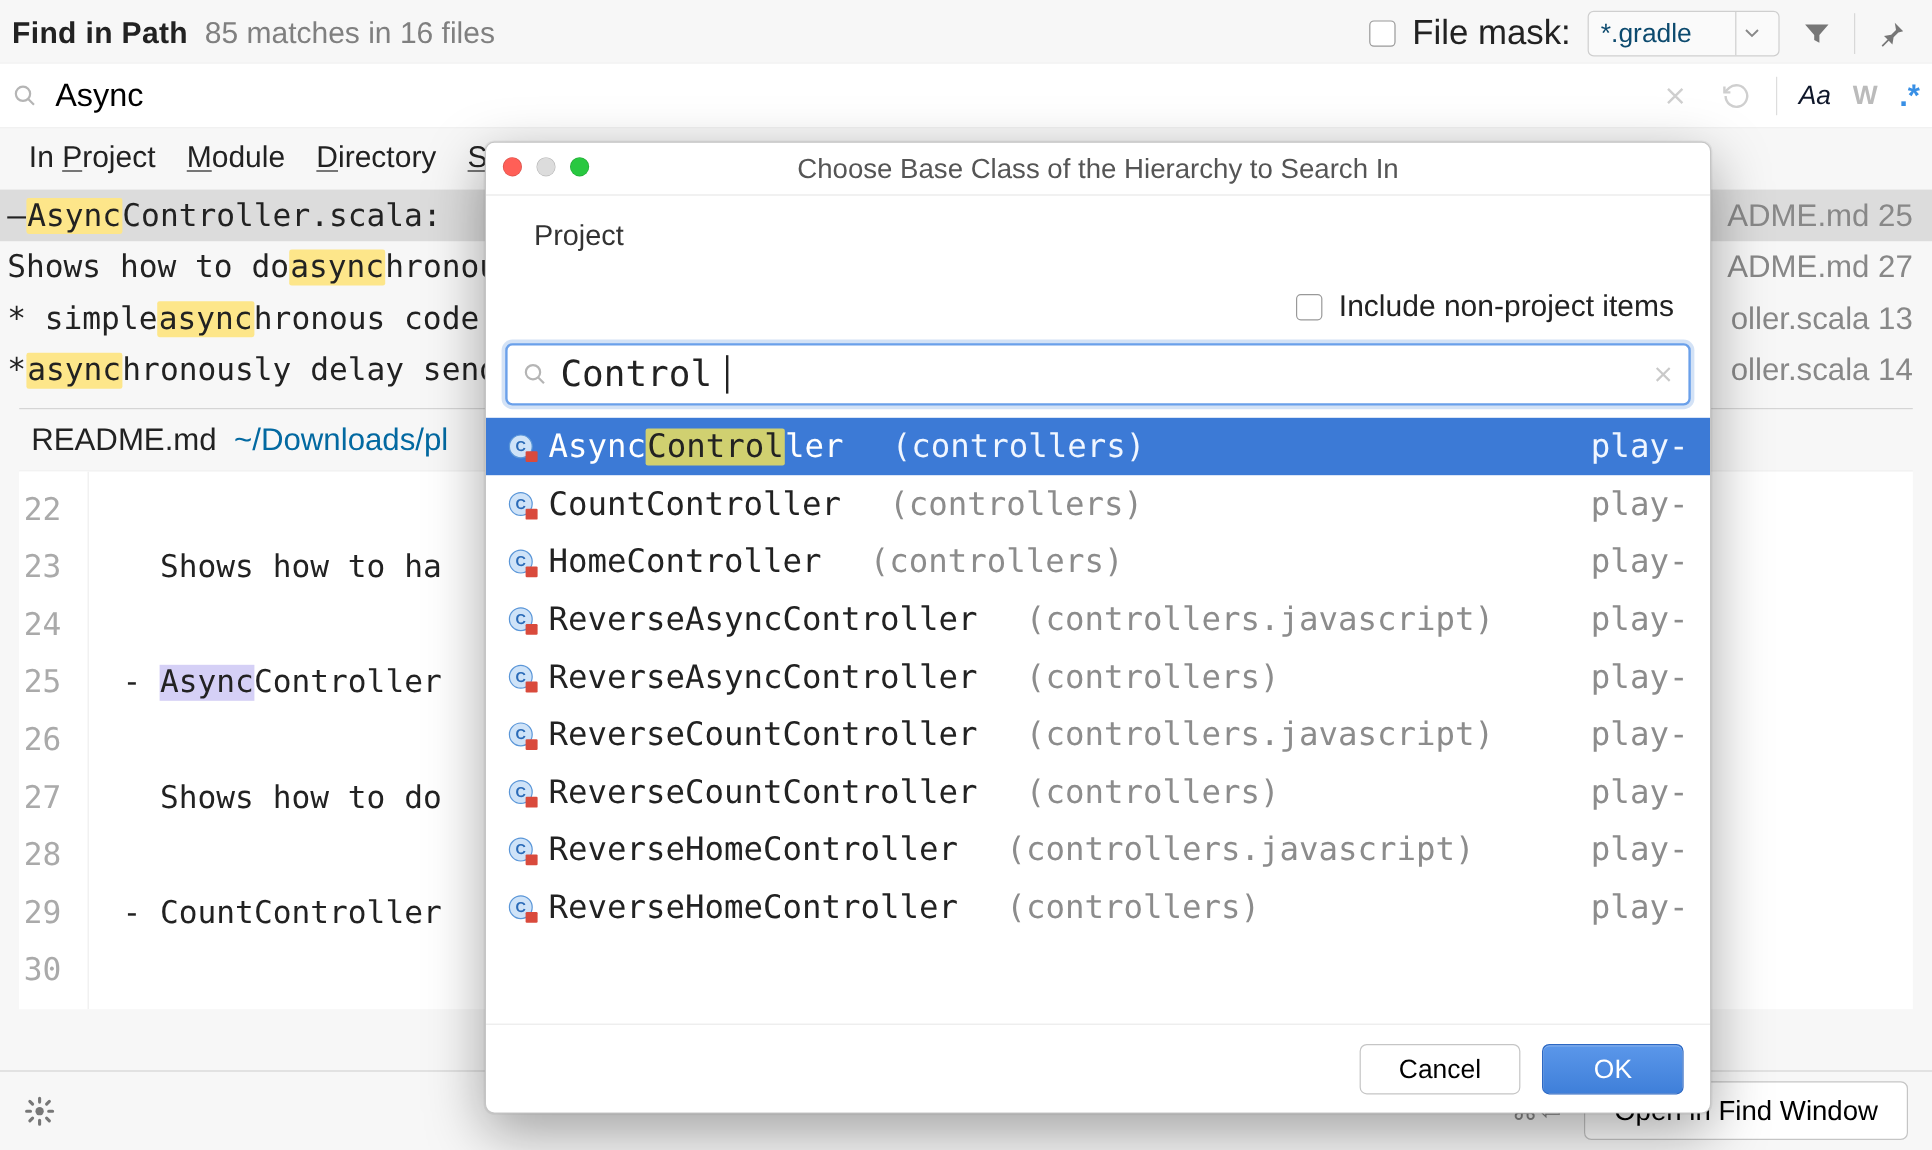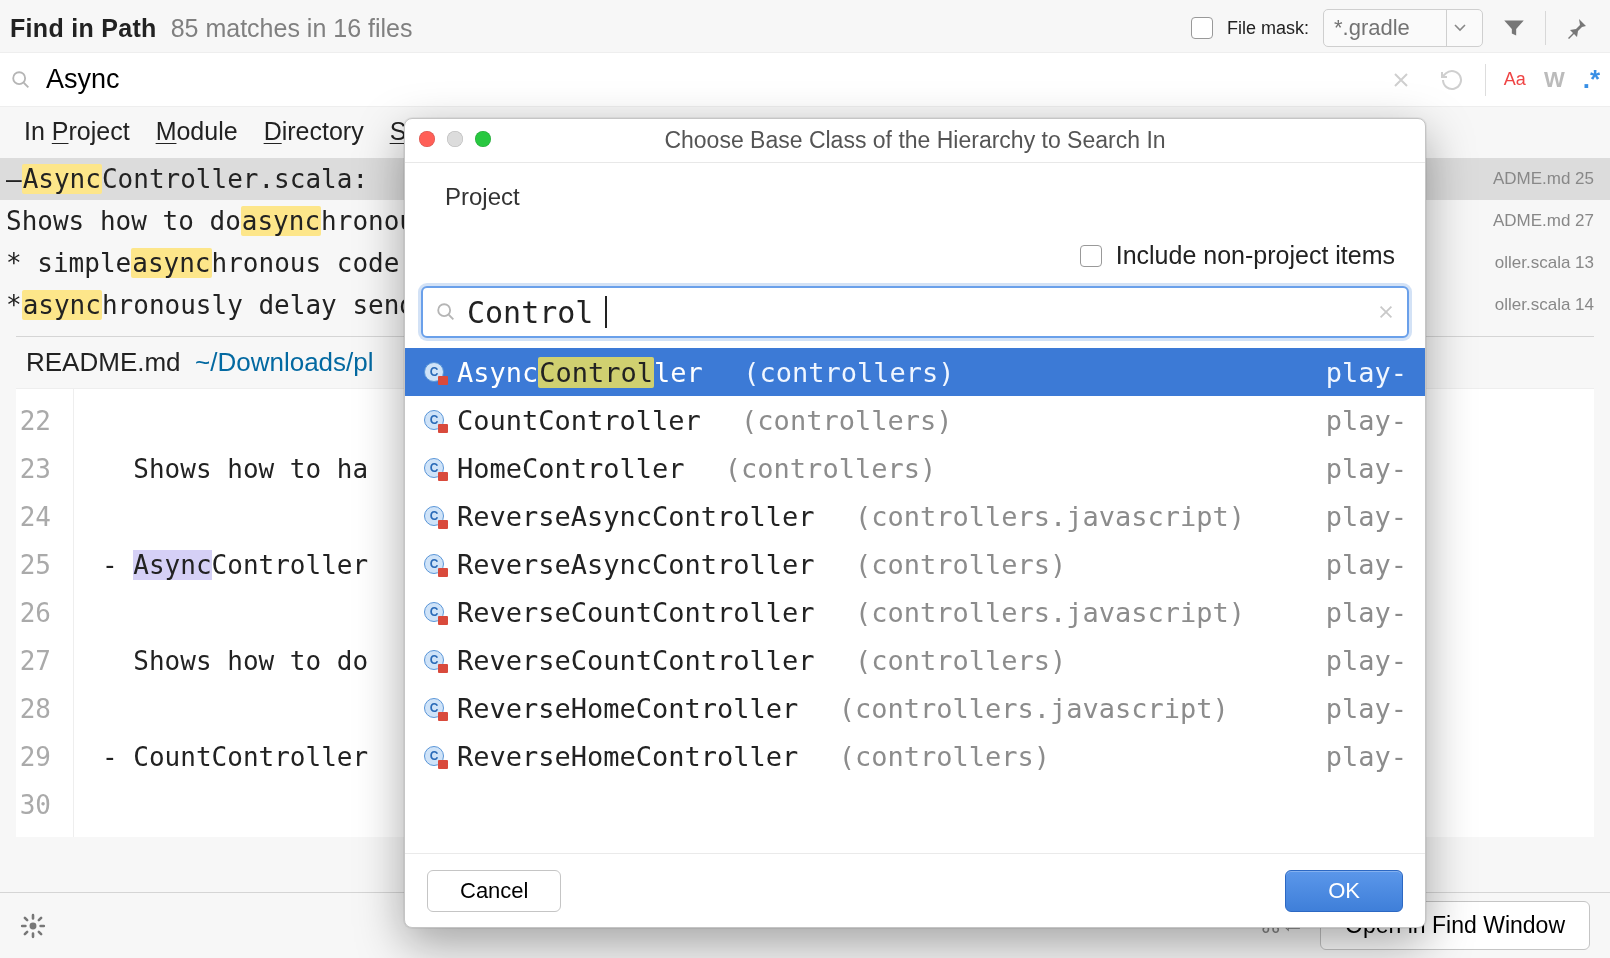--- a/index.html
+++ b/index.html
@@ -21,64 +21,64 @@
   .header {
     display: flex; align-items: center; padding: 10px 16px 6px 10px; gap: 14px;
     font-size: 25px; height: 52px;
   }
   .header .title { font-weight: 600; letter-spacing: 0.3px; }
   .header .stats { color: var(--text-gray); }
   .header-spacer { flex: 1; }
   .checkbox {
     width: 22px; height: 22px; border: 1.5px solid #999; border-radius: 4px; display: inline-block; background: #fff;
   }
-  .file-mask-label { font-size: 18px; text-align: center; }
+  .file-mask-label { font-size: 29px; text-align: center; }
   .file-mask-select {
     width: 160px; height: 38px; border: 1px solid var(--border); border-radius: 5px; background: #fafafa; display: flex; align-items: center;
-    color: #737373; padding: 0 10px; font-size: 22px; gap: 6px;
+    color: #0c4a6e; padding: 0 10px; font-size: 22px; gap: 6px;
   }
   .file-mask-select .chev {
     margin-left: auto; width: 26px; height: 36px; border-left: 1px solid var(--border); display: flex; align-items: center; justify-content: center;
   }
   .hdr-icon { color: #888; display:flex; align-items:center; justify-content:center; width:34px; }
   .hdr-sep { width:1px; height:34px; background:#d8d8d8; }
 
   
   .search-row {
     display: flex; align-items: center; height: 55px; border-top: 1px solid #eee; border-bottom: 1px solid #eee; background: #fff;
     padding: 0 10px; font-size: 26px; gap: 14px;
   }
   .mag {
     width: 22px; height:22px; display:inline-block; color:#aaa;
   }
   .search-input { flex:1; border:none; outline:none; font-size:27px; font-family:inherit; padding:4px 0; }
   .sr-right { display:flex; align-items:center; gap:18px; color:#bbb; }
   .sr-right .icon { width:32px; height:32px; display:flex; align-items:center; justify-content:center; }
   .sr-sep { width:1px; height:32px; background:#ddd; }
-  .Aa { font-size:18px; color:#ef4444; }
+  .Aa { font-size:22px; color:#0f172a;font-style:italic; }
   .W  { font-size:22px; color:#bbb; font-weight:600; }
   .dotstar { color:#388fe5; font-size:26px; font-weight:700; }
 
   
   .scope-tabs {
     display:flex; align-items:flex-end; gap:26px; padding: 10px 24px 12px 24px; font-size:25px;
   }
   .scope-tabs span { color:#222; cursor:pointer; }
   .scope-tabs .ul { text-decoration: underline; text-decoration-thickness: 1.2px; text-underline-offset: 3px; }
 
   
   .results { font-size:26px; }
   .result-row {
     display:flex; align-items:center; justify-content:space-between; padding: 6px 16px 6px 6px;
     font-family: "SFMono-Regular","Menlo","Consolas",monospace; white-space: nowrap; overflow:hidden;
   }
   .result-row.sel { background:#dcdcdc; }
   .result-row .left { display:flex; align-items:center; gap:0; }
   .yl { background: var(--hl-yellow); border-radius:2px; padding:0 1px; }
-  .result-row .right { color:#888; font-family: "Helvetica Neue", Helvetica, Arial, sans-serif; font-size:17px; }
+  .result-row .right { color:#888; font-family: "Helvetica Neue", Helvetica, Arial, sans-serif; font-size:26px; }
 
   
   .preview {
     margin: 10px 16px 0 16px; border-top: 1px solid #d5d5d5;
     font-family: "SFMono-Regular","Menlo","Consolas",monospace; font-size:26px;
   }
   .file-hdr {
     padding: 10px 10px; font-size:26px; font-family: "Helvetica Neue", Arial, sans-serif; color:#222; border-bottom: 1px solid #eee;
   }
   .file-hdr .path { color:#0369a1; }
@@ -132,21 +132,21 @@
 
   .modal-list { margin-top:10px; flex:1; overflow:hidden; font-family:"SFMono-Regular","Menlo","Consolas",monospace; font-size:27px; }
   .mrow { height:48px; display:flex; align-items:center; padding:0 18px; gap:12px; white-space:nowrap; }
   .mrow .cls-icon { font-size:22px; }
   .mrow .pkg  { color:#8c8c8c; }
   .mrow .src  { margin-left:auto; color:#8c8c8c; }
   .mrow.sel { background: var(--sel-blue); color:#fff; }
   .mrow.sel .pkg, .mrow.sel .src { color:#f0f6ff; }
   .mrow.sel .match { background: var(--olive-hl); color:#222; border-radius:2px; padding:0 1px; }
 
-  .modal-footer { height:74px; display:flex; align-items:center; justify-content:space-between; gap:18px; padding:0 22px; border-top:1px solid #eaeaea; }
+  .modal-footer { height:74px; display:flex; align-items:center; justify-content:flex-end; gap:18px; padding:0 22px; border-top:1px solid #eaeaea; }
   .btn { height:42px; padding:0 32px; border-radius:6px; font-size:22px; border:1px solid #c5c5c5; background:#fff; }
   .btn.primary { background: linear-gradient(#5b97ea,#3f7fd9); color:#fff; border:1px solid #2c68c3; box-shadow: inset 0 1px 0 rgba(255,255,255,0.25); padding:0 42px; }
 
   
   .cls-icon { position:relative; width:22px; height:22px; display:inline-flex; align-items:center; justify-content:center; }
   .cls-icon .circ { width:20px; height:20px; border-radius:50%; background:#cfe3f8; border:1.2px solid #5a96d8; display:flex; align-items:center; justify-content:center; font: 600 12px/1 Arial; color:#2a6ab7; }
   .cls-icon .badge { position:absolute; right:-3px; bottom:-2px; width:10px; height:9px; background:#d94a3c; border-radius:1px; }
 
   svg { display:block; }
 </style>

